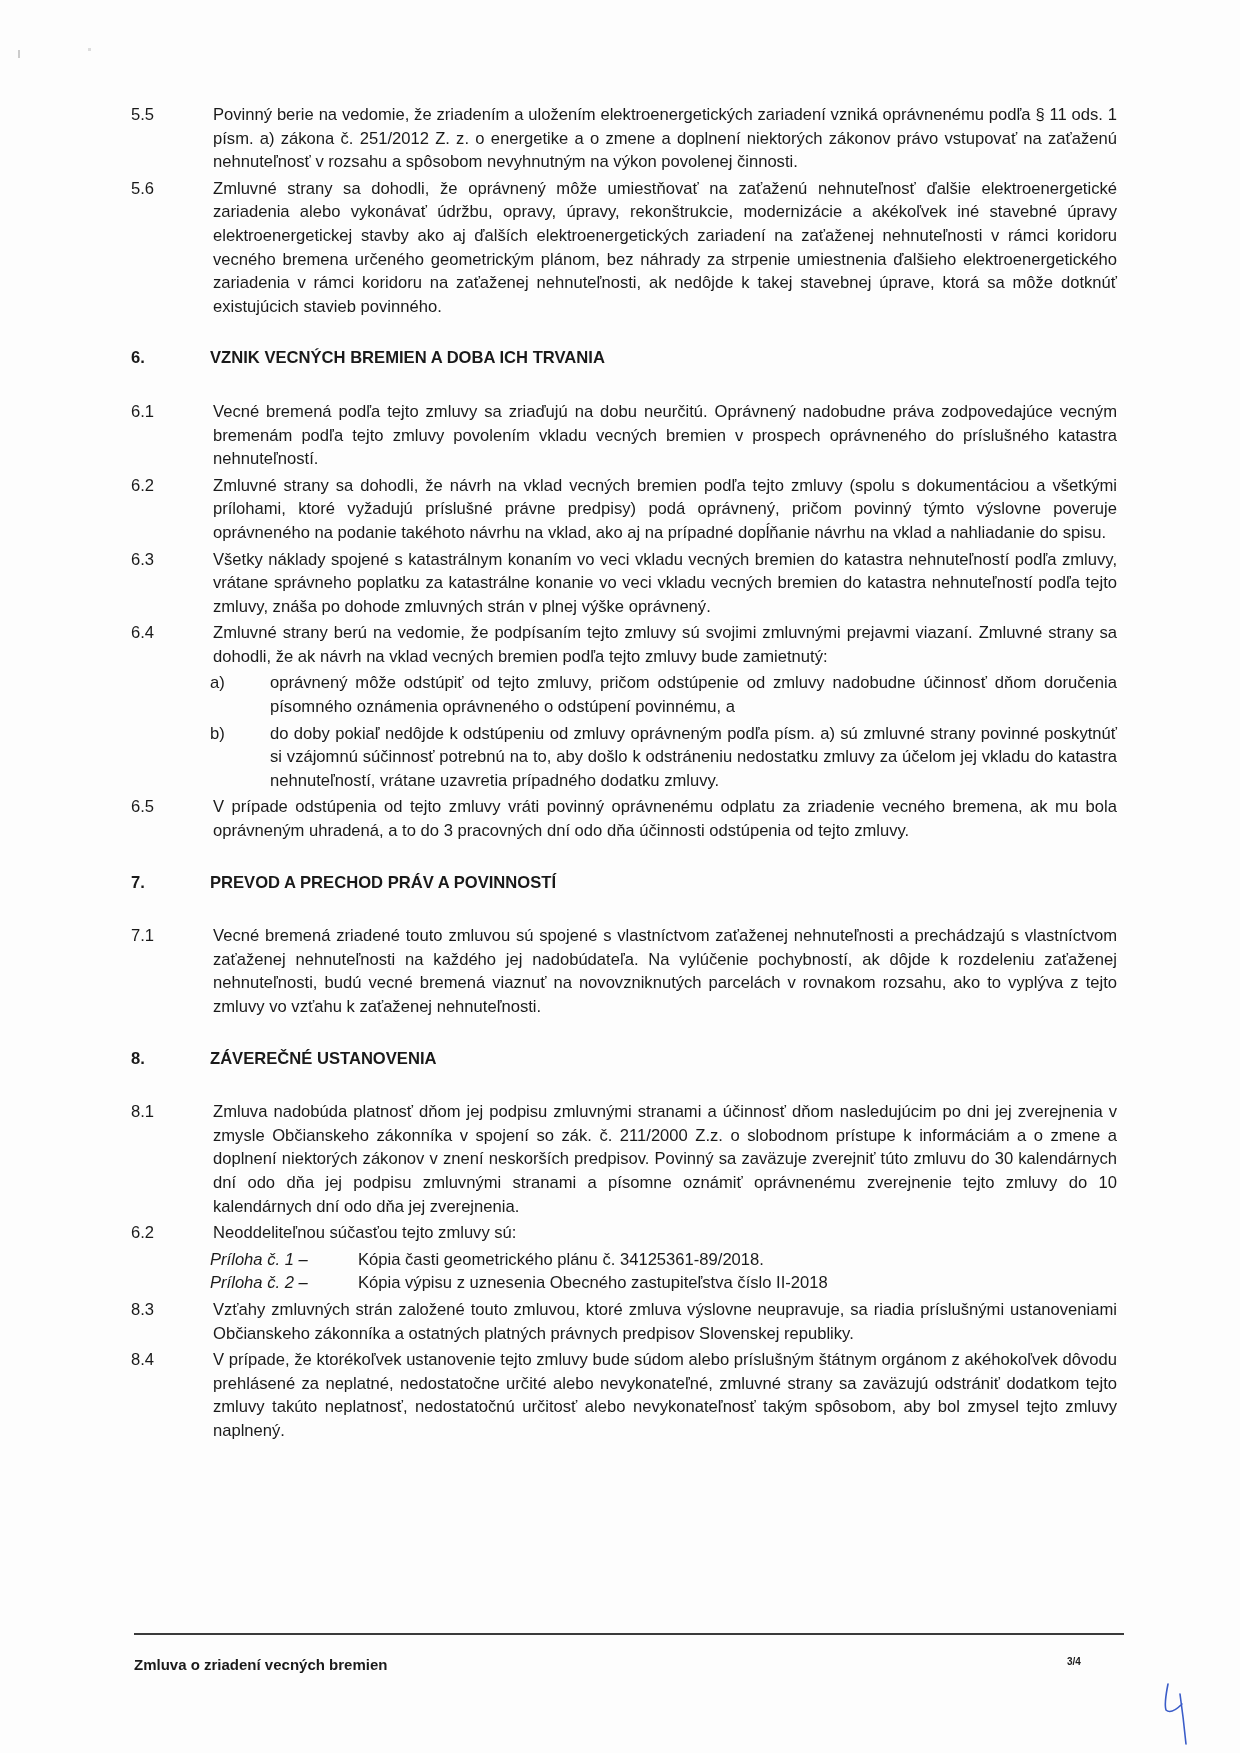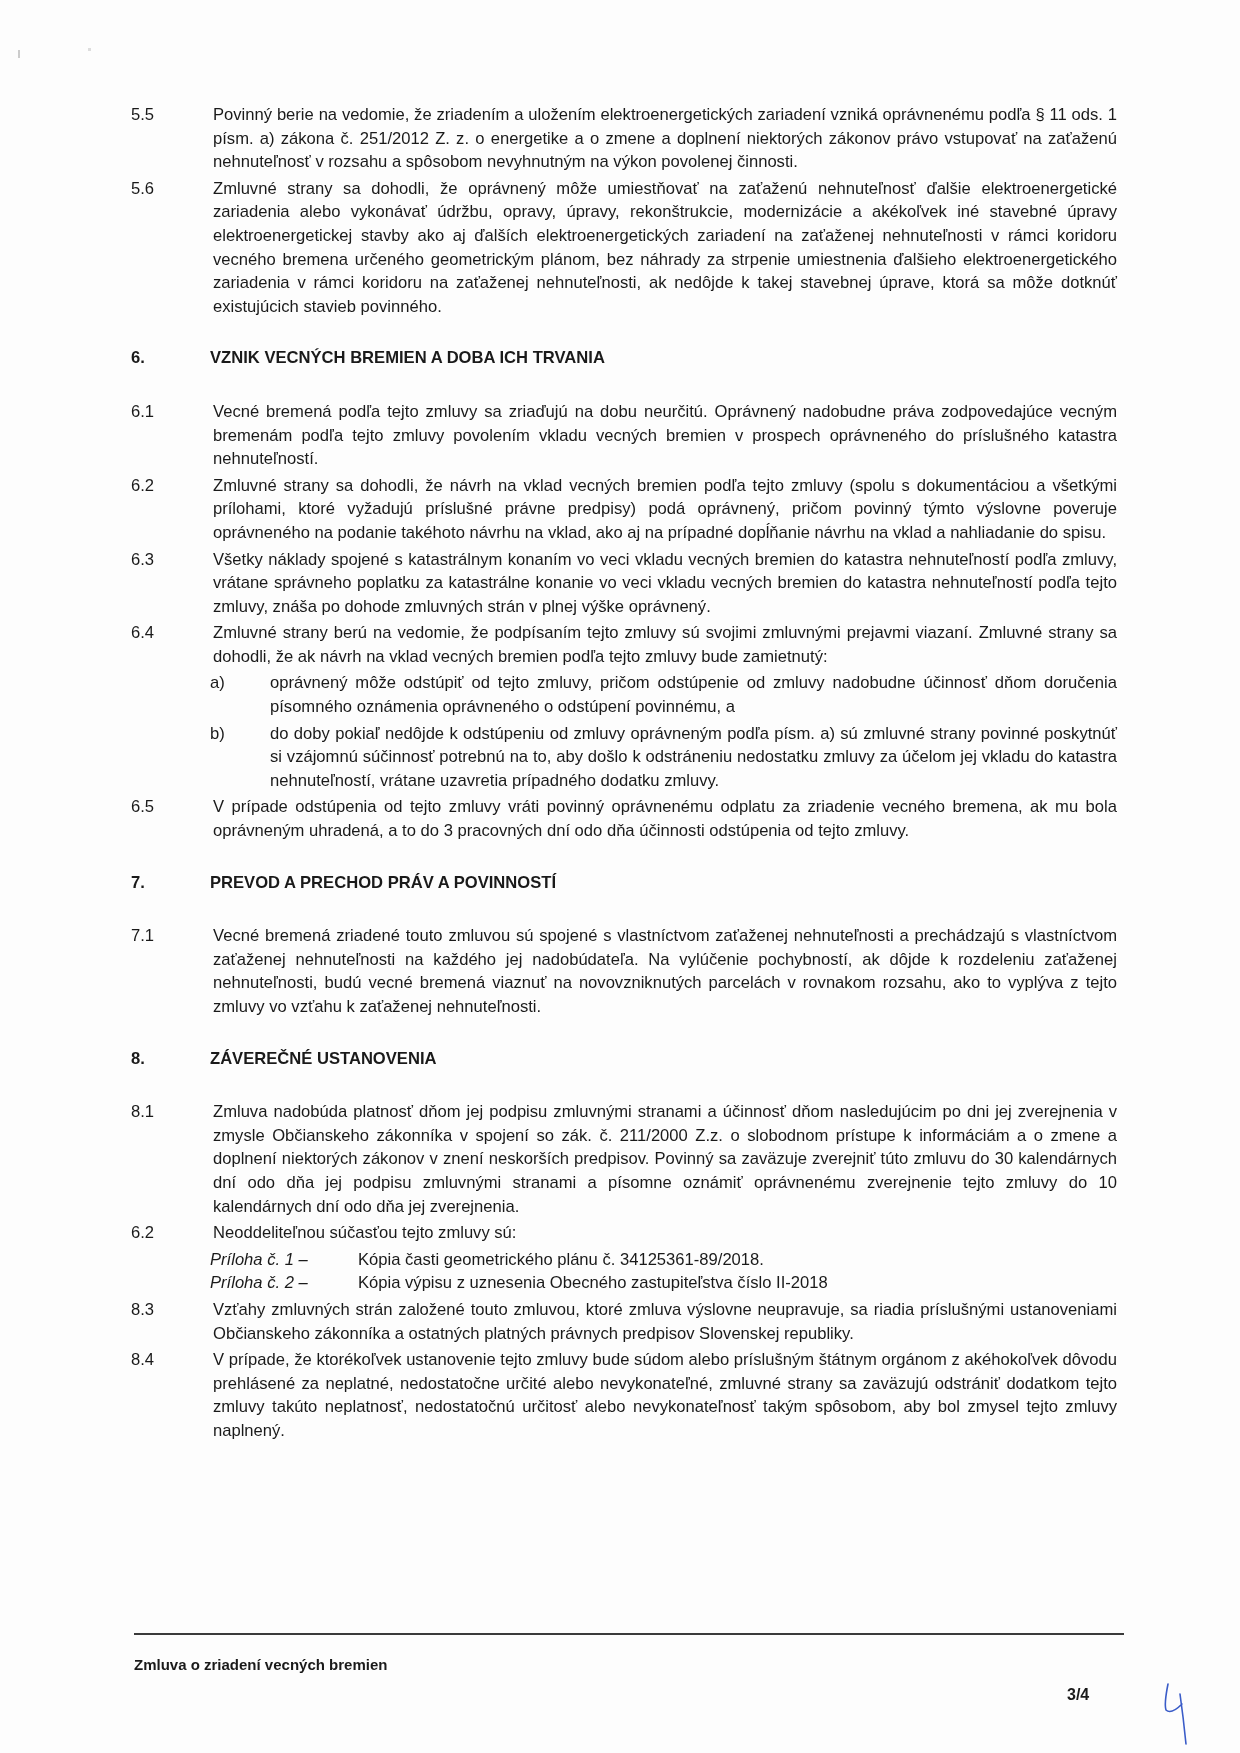--- a/index.html
+++ b/index.html
@@ -19,21 +19,21 @@
   .sec { position: relative; padding-left: 79px; font-weight: bold; font-size: 16.6px; line-height: 23.6px; margin: 28px 0 30px 0; }
   .sec .num { position: absolute; left: 0; top: 0; }
   .sec .title { text-underline-offset: 3px; }
   .sub { position: relative; padding-left: 57px; }
   .sub .lbl { position: absolute; left: 0; top: 0; }
   .annex { display: flex; }
   .annex .al { width: 148px; flex: none; font-style: italic; }
   b { font-weight: normal; }
   .footer-rule { position: absolute; left: 134px; top: 1633px; width: 990px; height: 2px; background: #3a3a3a; }
   .footer-left { position: absolute; left: 134px; top: 1656px; font-size: 15px; font-weight: bold; }
-  .footer-right { position: absolute; left: 1067px; top: 1656px; font-size: 16px; font-weight: bold; margin-top: 30px; }
+  .footer-right { position: absolute; left: 1067px; top: 1656px; font-size: 10px; font-weight: bold; }
   .sig { position: absolute; left: 1160px; top: 1680px; }
 </style>
 </head>
 <body>
 
 <div class="page">
   <div class="scan-mark"></div>
   <div class="scan-mark2"></div>
 
   <div class="content">

